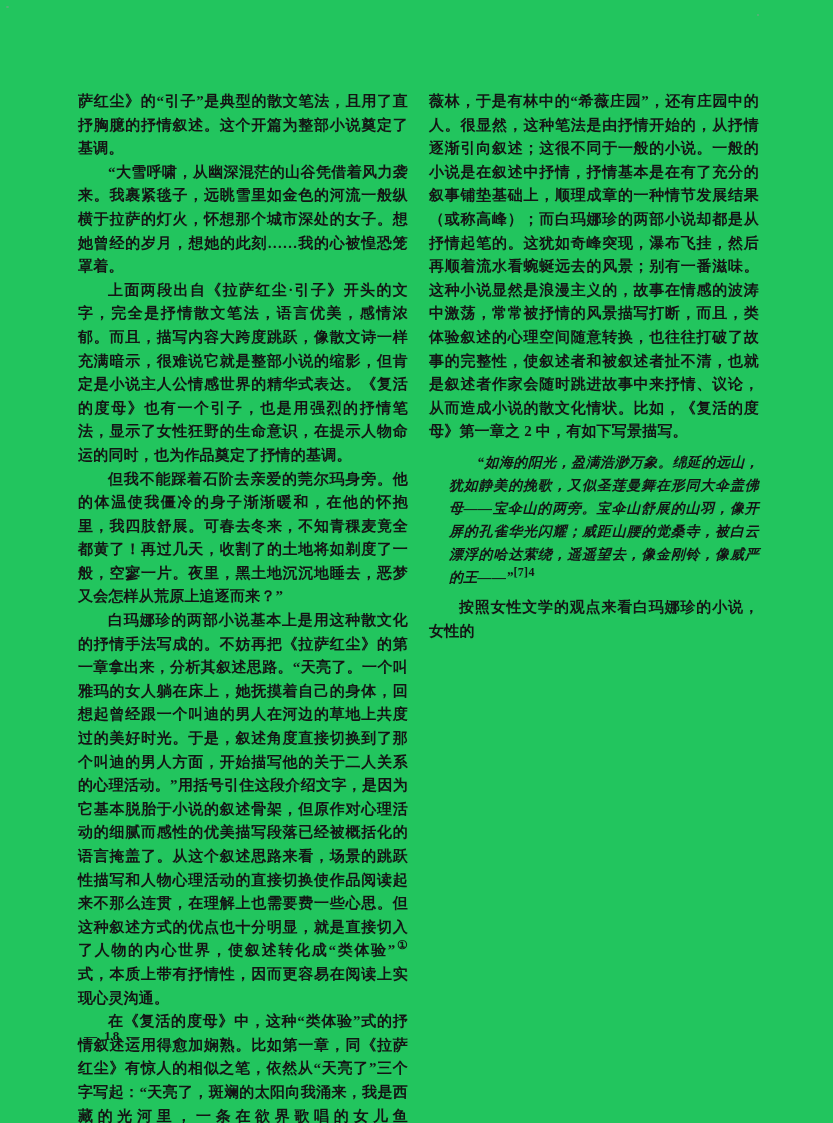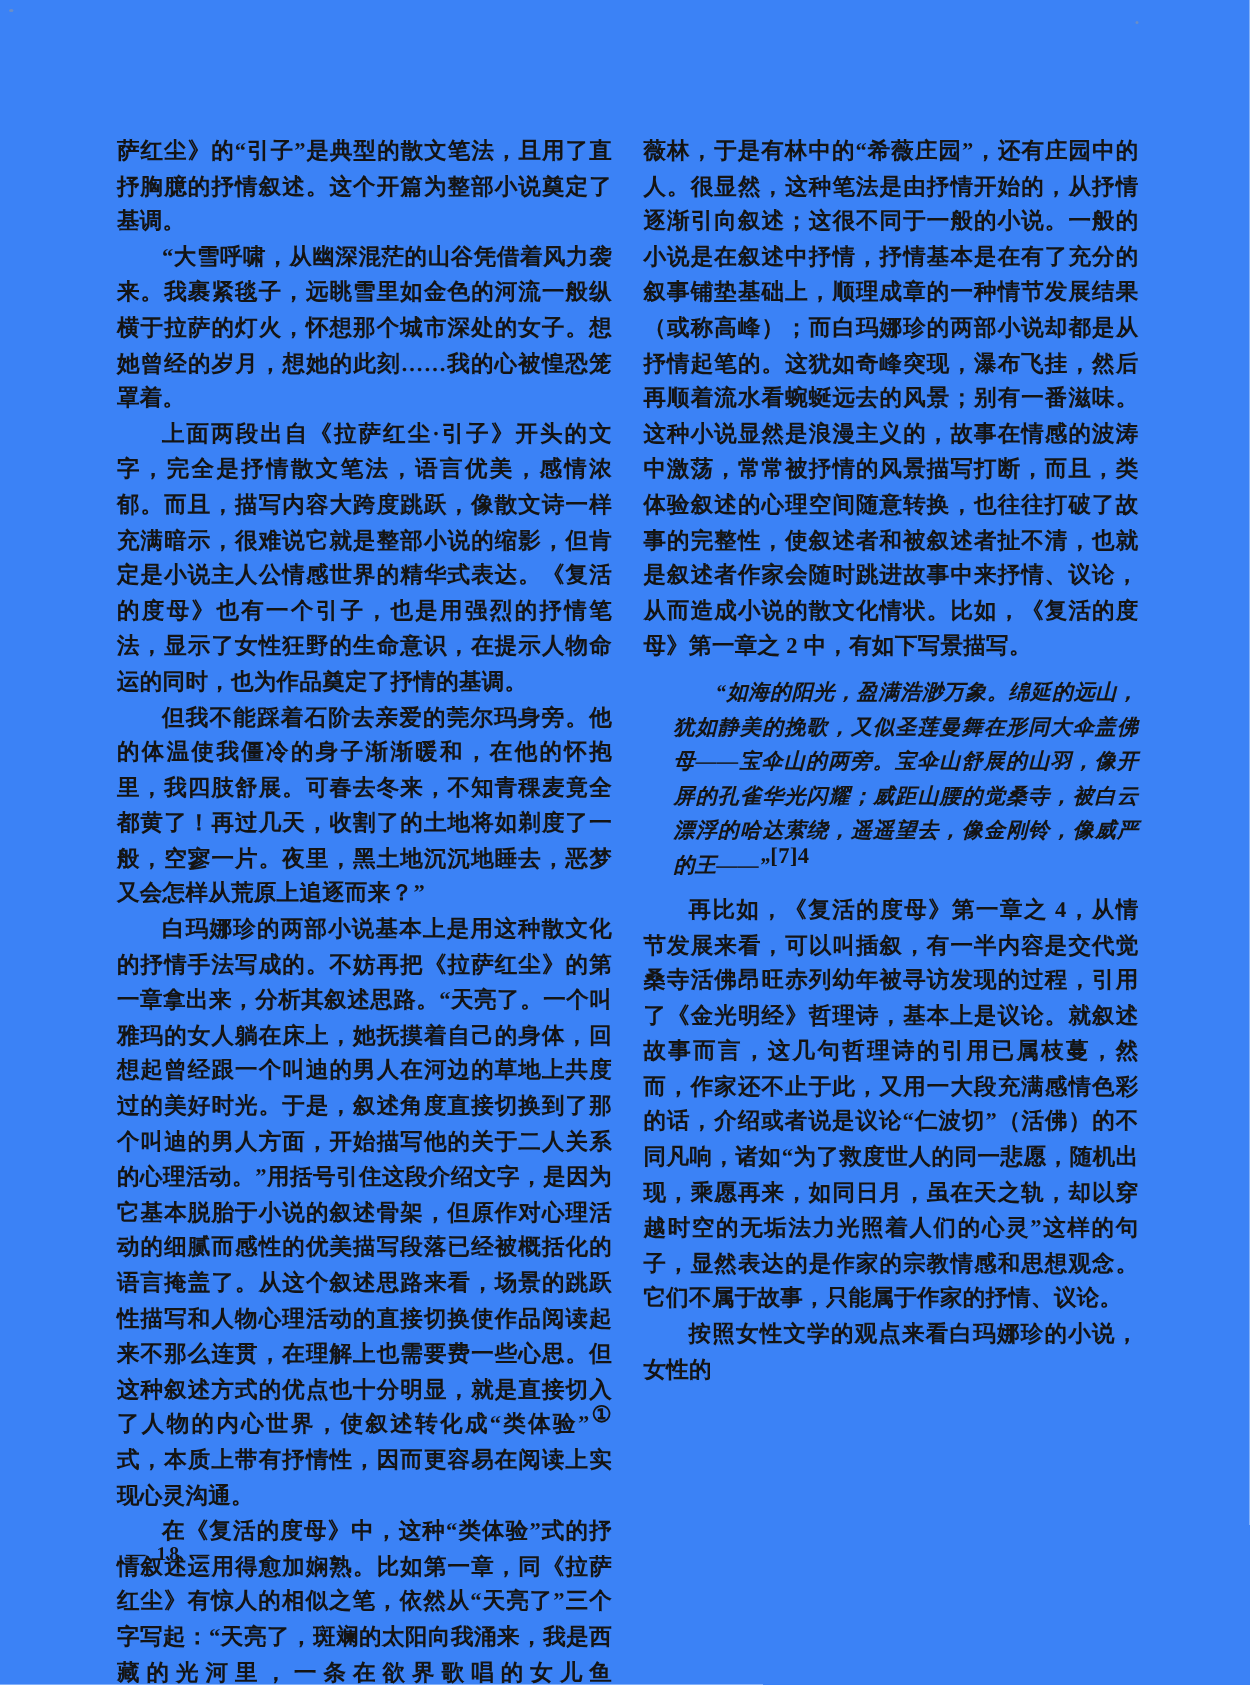--- a/index.html
+++ b/index.html
@@ -4,21 +4,21 @@
 <style>
   html, body { margin: 0; padding: 0; }
   body {
     width: 833px; height: 1123px;
     background: #ffffff;
     font-family: "Liberation Serif", "DejaVu Serif", serif;
   }
   .page {
     position: relative;
     width: 833px; height: 1123px;
-    background: #3b82f6;
+    background: #22c55e;
     color: #141414;
     overflow: hidden;
   }
   .columns {
     position: absolute;
     left: 78px; top: 90px;
     width: 681px;
     display: flex;
     gap: 21px;
     align-items: flex-start;
@@ -38,21 +38,21 @@
     margin: 7px 0 7px 20px;
     font-size: 14px;
     line-height: 23px;
     text-align: justify;
     text-indent: 2em;
     font-style: italic;
     font-weight: 600;
     letter-spacing: 0.3px;
   }
   sup.fn, sup.cite {
-    font-size: 15px;
+    font-size: 12px;
     font-style: normal;
     line-height: 0;
   }
   .page-number {
     position: absolute;
     left: 84px; top: 1028px;
     font-size: 13px;
     font-weight: 700;
     letter-spacing: 2px;
   }
@@ -75,20 +75,19 @@
       <p class="para">“大雪呼啸，从幽深混茫的山谷凭借着风力袭来。我裹紧毯子，远眺雪里如金色的河流一般纵横于拉萨的灯火，怀想那个城市深处的女子。想她曾经的岁月，想她的此刻……我的心被惶恐笼罩着。</p>
       <p class="para">上面两段出自《拉萨红尘·引子》开头的文字，完全是抒情散文笔法，语言优美，感情浓郁。而且，描写内容大跨度跳跃，像散文诗一样充满暗示，很难说它就是整部小说的缩影，但肯定是小说主人公情感世界的精华式表达。《复活的度母》也有一个引子，也是用强烈的抒情笔法，显示了女性狂野的生命意识，在提示人物命运的同时，也为作品奠定了抒情的基调。</p>
       <p class="para">但我不能踩着石阶去亲爱的莞尔玛身旁。他的体温使我僵冷的身子渐渐暖和，在他的怀抱里，我四肢舒展。可春去冬来，不知青稞麦竟全都黄了！再过几天，收割了的土地将如剃度了一般，空寥一片。夜里，黑土地沉沉地睡去，恶梦又会怎样从荒原上追逐而来？”</p>
       <p class="para"><span>白玛娜珍的两部小说基本上是用这种散文化的抒情手法写成的。不妨再把《拉萨红尘》的第一章拿出来，分析其叙述思路。“天亮了。一个叫雅玛的女人躺在床上，她抚摸着自己的身体，回想起曾经跟一个叫迪的男人在河边的草地上共度过的美好时光。于是，叙述角度直接切换到了那个叫迪的男人方面，开始描写他的关于二人关系的心理活动。”用括号引住这段介绍文字，是因为它基本脱胎于小说的叙述骨架，但原作对心理活动的细腻而感性的优美描写段落已经被概括化的语言掩盖了。从这个叙述思路来看，场景的跳跃性描写和人物心理活动的直接切换使作品阅读起来不那么连贯，在理解上也需要费一些心思。但这种叙述方式的优点也十分明显，就是直接切入了人物的内心世界，使叙述转化成“类体验”</span><sup class="fn">①</sup><span>式，本质上带有抒情性，因而更容易在阅读上实现心灵沟通。</span></p>
       <p class="para">在《复活的度母》中，这种“类体验”式的抒情叙述运用得愈加娴熟。比如第一章，同《拉萨红尘》有惊人的相似之笔，依然从“天亮了”三个字写起：“天亮了，斑斓的太阳向我涌来，我是西藏的光河里，一条在欲界歌唱的女儿鱼——”。“我的双眼不禁被泪水浸淹”。仿佛是这双眼睛看见了大山，看见了大山中霞光照耀下的蔷</p>
     </div>
 
     <div class="col">
       <p class="para cont">薇林，于是有林中的“希薇庄园”，还有庄园中的人。很显然，这种笔法是由抒情开始的，从抒情逐渐引向叙述；这很不同于一般的小说。一般的小说是在叙述中抒情，抒情基本是在有了充分的叙事铺垫基础上，顺理成章的一种情节发展结果（或称高峰）；而白玛娜珍的两部小说却都是从抒情起笔的。这犹如奇峰突现，瀑布飞挂，然后再顺着流水看蜿蜒远去的风景；别有一番滋味。这种小说显然是浪漫主义的，故事在情感的波涛中激荡，常常被抒情的风景描写打断，而且，类体验叙述的心理空间随意转换，也往往打破了故事的完整性，使叙述者和被叙述者扯不清，也就是叙述者作家会随时跳进故事中来抒情、议论，从而造成小说的散文化情状。比如，《复活的度母》第一章之 2 中，有如下写景描写。</p>
       <div class="blockquote"><span>“如海的阳光，盈满浩渺万象。绵延的远山，犹如静美的挽歌，又似圣莲曼舞在形同大伞盖佛母——宝伞山的两旁。宝伞山舒展的山羽，像开屏的孔雀华光闪耀；威距山腰的觉桑寺，被白云漂浮的哈达萦绕，遥遥望去，像金刚铃，像威严的王——”</span><sup class="cite">[7]4</sup></div>
-      <p class="para">再比如，《复活的度母》第一章之 4，从情节发展来看，可以叫插叙，有一半内容是交代觉桑寺活佛昂旺赤列幼年被寻访发现的过程，引用了《金光明经》哲理诗，基本上是议论。就叙述故事而言，这几句哲理诗的引用已属枝蔓，然而，作家还不止于此，又用一大段充满感情色彩的话，介绍或者说是议论“仁波切”（活佛）的不同凡响，诸如“为了救度世人的同一悲愿，随机出现，乘愿再来，如同日月，虽在天之轨，却以穿越时空的无垢法力光照着人们的心灵”这样的句子，显然表达的是作家的宗教情感和思想观念。它们不属于故事，只能属于作家的抒情、议论。</p>
       <p class="para">按照女性文学的观点来看白玛娜珍的小说，女性的</p>
     </div>
 
   </div>
 
   <div class="page-number">— 18 —</div>
 </div>
 
 </body></html>

